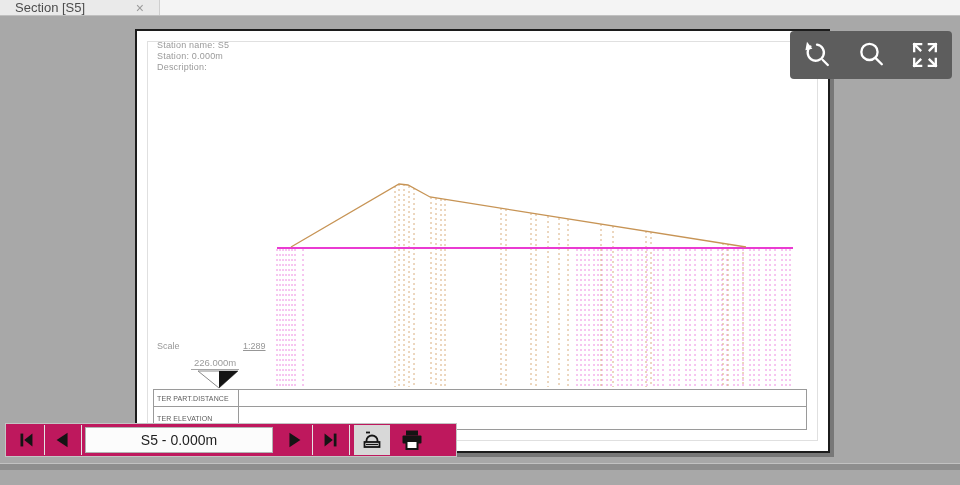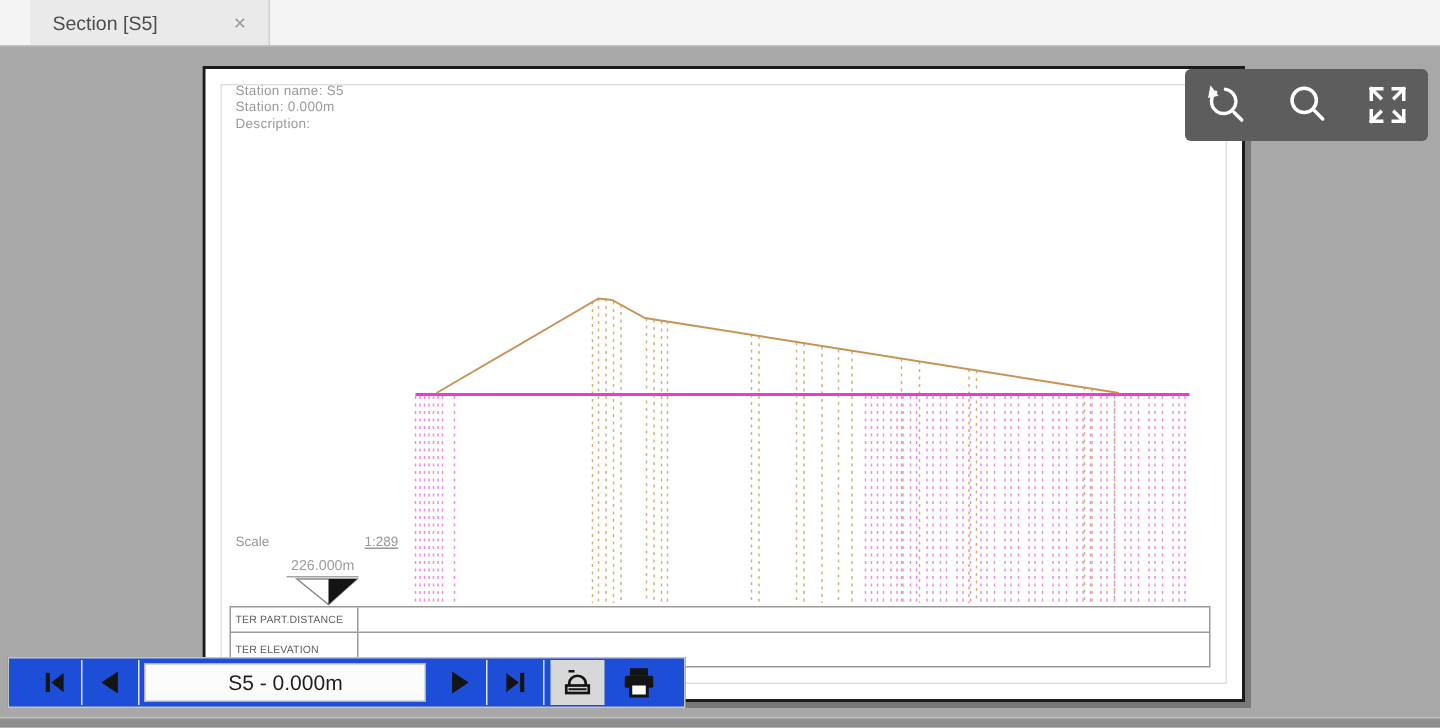--- a/index.html
+++ b/index.html
@@ -1,21 +1,21 @@
 <!DOCTYPE html>
 <html><head>
 <meta charset="utf-8">
 <style>
   * { margin:0; padding:0; box-sizing:border-box; }
   html,body { width:960px; height:485px; overflow:hidden;
     font-family:"Liberation Sans", sans-serif; background:#a8a8a8; }
 
   
-  .tabbar { height:31px; background:#f4f4f4; border-bottom:1px solid #c0c0c0;
-    display:flex; align-items:stretch;padding-left:20px; }
+  .tabbar { height:16px; background:#f4f4f4; border-bottom:1px solid #c0c0c0;
+    display:flex; align-items:stretch; }
   .tab { width:160px; background:#eaeaea; border-right:1px solid #cfcfcf;
     display:flex; align-items:center; padding:0 12px 0 15px; cursor:default; }
   .tab-label { font-size:13px; color:#4d4d4d; flex:1; }
   .tab-close { color:#9a9a9a; font-size:14px; line-height:1; padding:1px 3px; }
 
   
   .workspace { position:relative; height:447px; background:#a8a8a8; }
   .bottomstrip { height:7px; background:#8e8e8e; border-top:1px solid #c2c2c2; }
 
   
@@ -47,22 +47,22 @@
 
   
   .viewtools { position:absolute; top:15px; right:8px; width:162px; height:48px;
     background:#5d5d5d; border-radius:4px; display:flex; align-items:center;
     justify-content:space-around; }
   .viewtool-btn { width:46px; height:44px; display:flex; align-items:center;
     justify-content:center; cursor:pointer; }
 
   
   .navbar { position:absolute; left:5px; top:407px; width:452px; height:34px;
-    background:#1d4ed8; border:1px solid #c4c4c4; display:flex;
-    align-items:center; padding:0 12px;justify-content:space-between; }
+    background:#be185d; border:1px solid #c4c4c4; display:flex;
+    align-items:center; padding:0 2px; }
   .nav-btn { width:37px; height:30px; display:flex; align-items:center;
     justify-content:center; border-right:1px solid #e4e4e4; cursor:pointer; }
   .nav-field { width:188px; height:26px; background:#fcfcfc;
     border:1px solid #b3b3b3; margin:0 3px; display:flex; align-items:center;
     justify-content:center; font-size:14px; color:#1f1f1f; cursor:text; }
   .tool-btn { width:36px; height:30px; display:flex; align-items:center;
     justify-content:center; margin-left:4px; cursor:pointer; }
   .tool-btn.active { background:#d8d8d8; }
 </style>
 </head>

